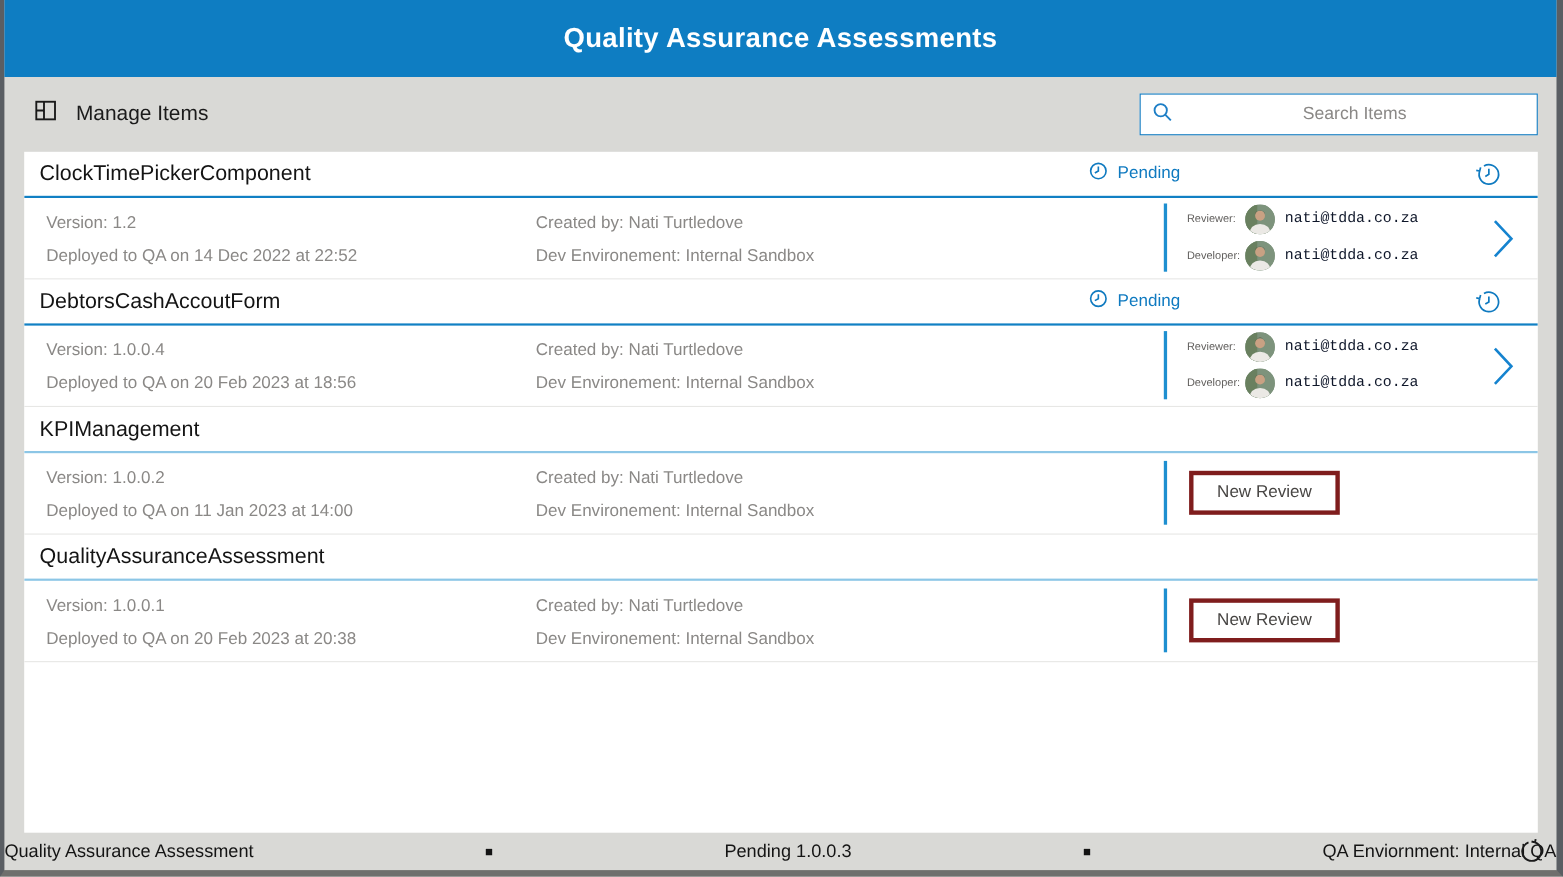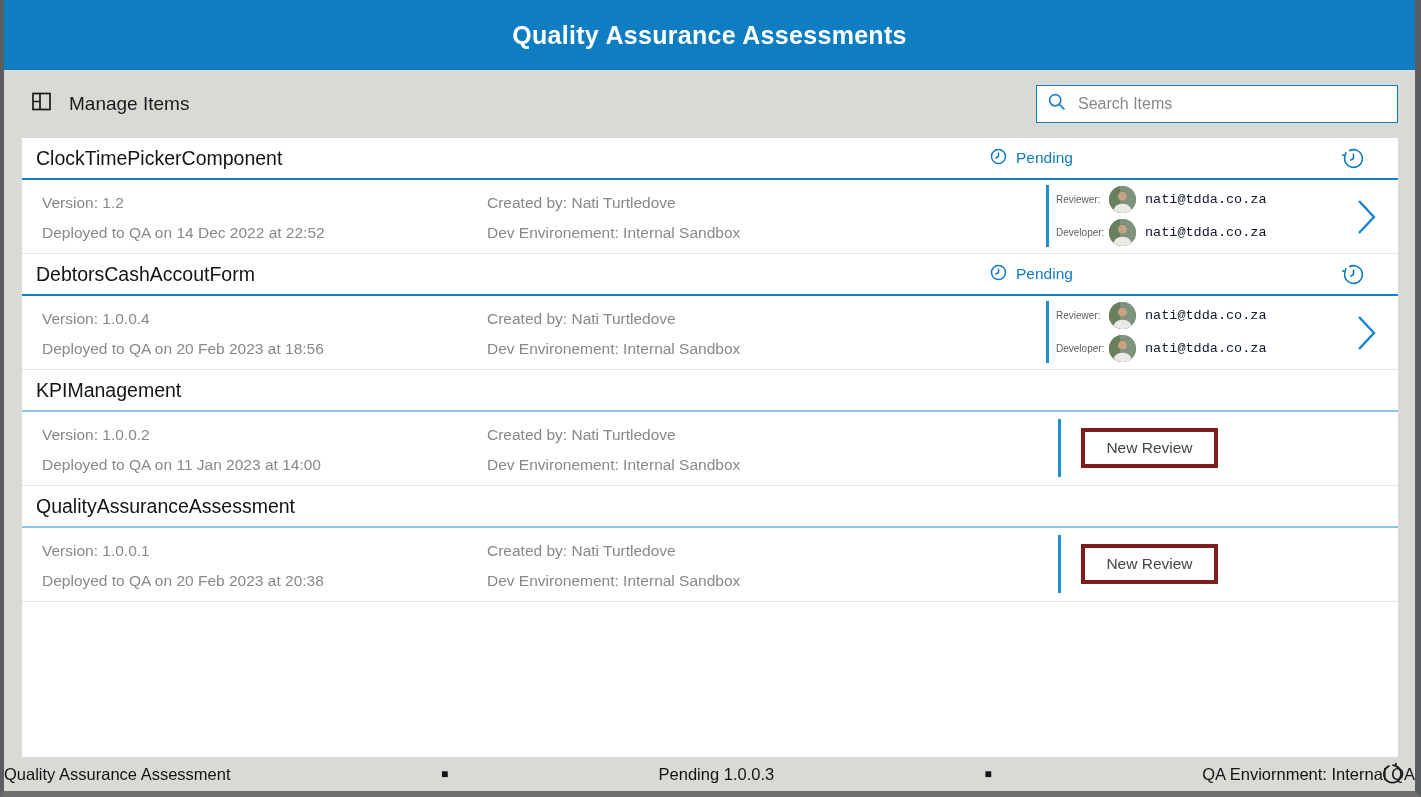--- a/index.html
+++ b/index.html
@@ -34,21 +34,21 @@
     display:flex; align-items:center; gap:15px;
     font-size:19px; color:#1b1b1b; margin-left:7px;
   }
   .searchbox {
     width:362px; height:38px; background:#ffffff;
     border:1px solid #0f7ac0;
     display:flex; align-items:center; gap:9px; padding:0 10px;
   }
   .searchbox input {
     border:0; outline:0; flex:1; font-size:16px; color:#333;
-    font-family:"Liberation Sans", sans-serif; background:transparent;
+    font-family:"Liberation Sans", sans-serif; background:transparent;text-align:center;
   }
   .searchbox input::placeholder { color:#8a8886; }
   
   .panel {
     position:absolute; left:18px; right:17px; top:138px; bottom:34px;
     background:#ffffff; overflow:hidden;
   }
   .item { border-bottom:1px solid #e7e7e5; }
   .item-head { display:flex; align-items:center; height:40px; padding:0 14px; }
   .item-title { width:954px; flex:none; font-size:19.5px; color:#141414; white-space:nowrap; }
@@ -59,21 +59,21 @@
   .rule-strong { background:#1180c4; }
   .rule-light  { background:#8cc6e6; }
   .item-body { position:relative; display:flex; height:73px; padding-left:20px; }
   .col1 { width:445px; padding-top:8px; }
   .col2 { flex:1; padding-top:8px; }
   .detail-line { font-size:15.5px; color:#8a8886; line-height:30px; white-space:nowrap; }
   
   .people {
     width:340px; flex:none;
     border-left:3px solid #1e8fd0;
-    margin:5px 12px 6px; padding-left:7px;
+    margin:5px 0 6px; padding-left:18px;
     display:flex; flex-direction:column; justify-content:space-between;
   }
   .person { display:flex; align-items:center; height:29px; }
   .plabel { width:53px; flex:none; font-size:10px; color:#605e5c; }
   .avatar { width:27px; height:27px; flex:none; border-radius:50%; margin-right:9px; background:#7d937c; overflow:hidden; }
   .email { font-size:13.5px; color:#0f172a;font-family:Liberation Mono, monospace; }
   .chevron-btn { position:absolute; right:20px; top:50%; transform:translateY(-50%);
     background:none; border:0; padding:0; cursor:pointer; width:22px; height:38px; }
   
   .actionbar {

